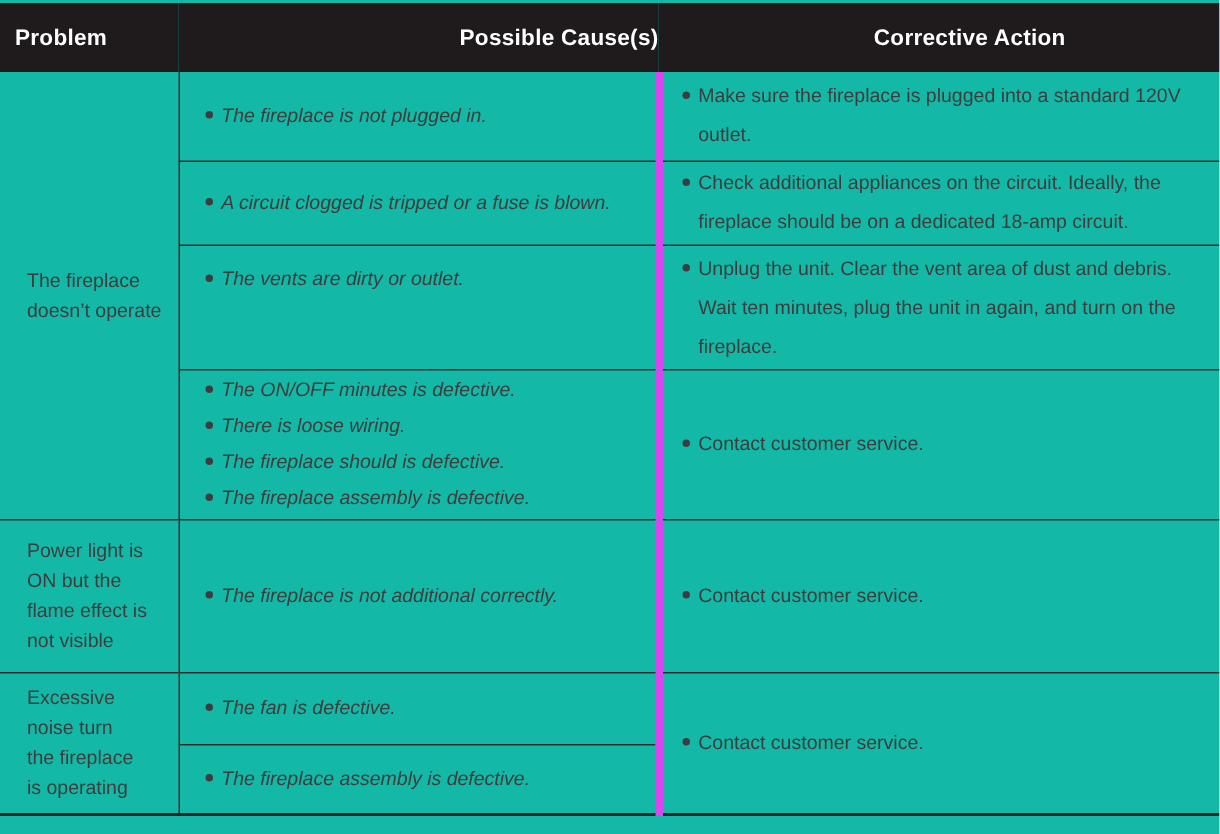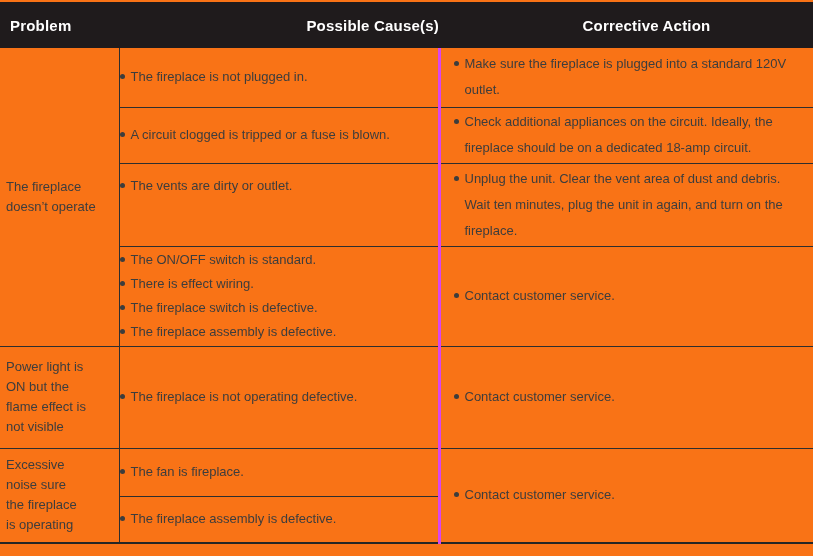--- a/index.html
+++ b/index.html
@@ -5,21 +5,21 @@
   html,body{
     margin:0;
     padding:0;
     background:#ffffff;
     font-family:"Liberation Sans","DejaVu Sans",sans-serif;
   }
   .page{
     position:relative;
     width:813px;
     height:556px;
-    background:#f97316;
+    background:#14b8a6;
     overflow:hidden;
   }
   table.ts{
     border-collapse:collapse;
     table-layout:fixed;
     width:813px;
     margin-top:2px;
     border-bottom:2px solid #262626;
   }
   col.c-problem{width:119px;}
@@ -42,31 +42,33 @@
   th.h2{padding-left:14px;text-align:right;}
   th.h3{padding-left:41px;text-align:center;}
 
   td{
     font-size:13px;
     color:#3d3d3d;
     vertical-align:middle;
     padding:0;
   }
   td.problem{
-    padding-left:6px;
+    padding-left:18px;
     padding-right:8px;
     line-height:20px;
     white-space:pre-line;
   }
   td.cause{
     border-left:1px solid #2e2e2e;
+    padding-left:17px;
     padding-right:6px;
+    font-style:italic;
   }
   td.action{
-    border-left:3px solid #d946ef;
+    border-left:5px solid #d946ef;
     padding-left:13px;
     padding-right:10px;
   }
   td.bt{border-top:1px solid #2e2e2e;}
   td.vtop{vertical-align:top;padding-top:10px;}
 
   tr.r1{height:59px;}
   tr.r2{height:56px;}
   tr.r3{height:83px;}
   tr.r4{height:100px;}
@@ -151,29 +153,29 @@
           <div class="bl">
             <span class="dot"></span>
             <span>Unplug the unit. Clear the vent area of dust and debris. Wait ten minutes, plug the unit in again, and turn on the fireplace.</span>
           </div>
         </td>
       </tr>
       <tr class="r4">
         <td class="cause bt">
           <div class="bl">
             <span class="dot"></span>
-            <span>The ON/OFF switch is standard.</span>
-          </div>
-          <div class="bl">
-            <span class="dot"></span>
-            <span>There is effect wiring.</span>
-          </div>
-          <div class="bl">
-            <span class="dot"></span>
-            <span>The fireplace switch is defective.</span>
+            <span>The ON/OFF minutes is defective.</span>
+          </div>
+          <div class="bl">
+            <span class="dot"></span>
+            <span>There is loose wiring.</span>
+          </div>
+          <div class="bl">
+            <span class="dot"></span>
+            <span>The fireplace should is defective.</span>
           </div>
           <div class="bl">
             <span class="dot"></span>
             <span>The fireplace assembly is defective.</span>
           </div>
         </td>
         <td class="action bt">
           <div class="bl">
             <span class="dot"></span>
             <span>Contact customer service.</span>
@@ -182,40 +184,40 @@
       </tr>
 
       <tr class="r5">
         <td class="problem bt">Power light is
 ON but the
 flame effect is
 not visible</td>
         <td class="cause bt">
           <div class="bl">
             <span class="dot"></span>
-            <span>The fireplace is not operating defective.</span>
+            <span>The fireplace is not additional correctly.</span>
           </div>
         </td>
         <td class="action bt">
           <div class="bl">
             <span class="dot"></span>
             <span>Contact customer service.</span>
           </div>
         </td>
       </tr>
 
       <tr class="r6">
         <td class="problem bt" rowspan="2">Excessive
-noise sure
+noise turn
 the fireplace
 is operating</td>
         <td class="cause bt">
           <div class="bl">
             <span class="dot"></span>
-            <span>The fan is fireplace.</span>
+            <span>The fan is defective.</span>
           </div>
         </td>
         <td class="action bt" rowspan="2">
           <div class="bl">
             <span class="dot"></span>
             <span>Contact customer service.</span>
           </div>
         </td>
       </tr>
       <tr class="r7">

